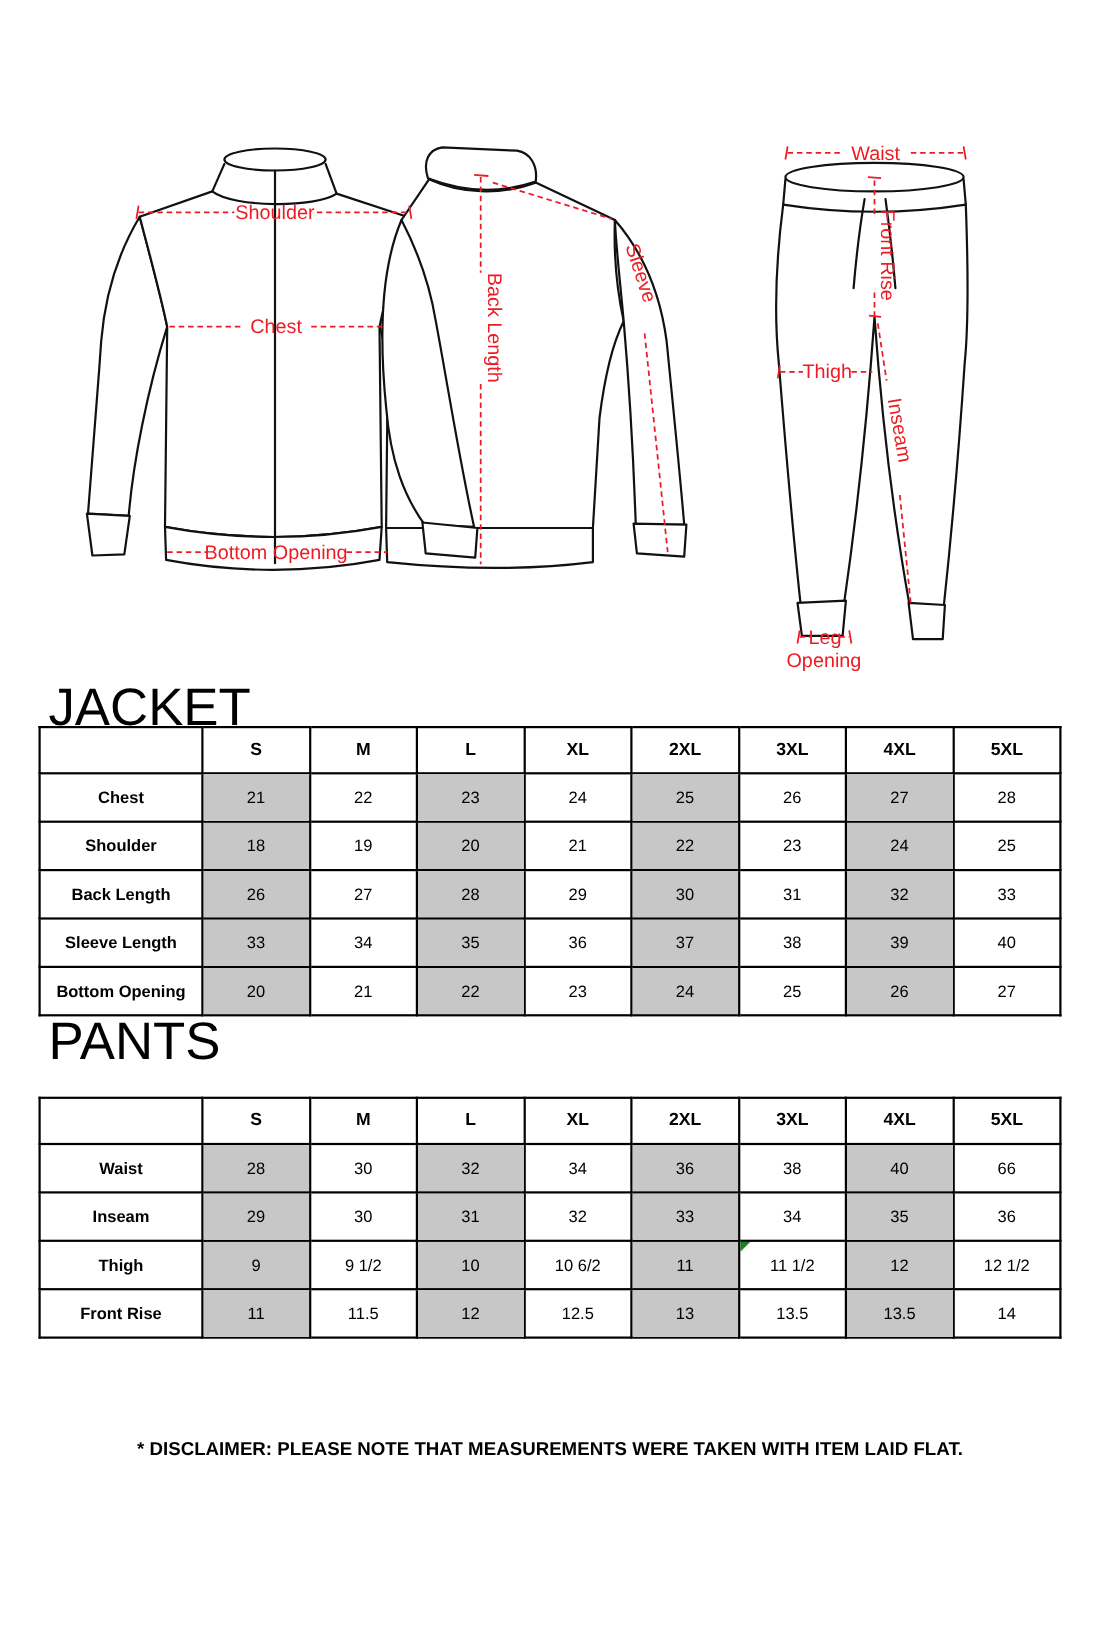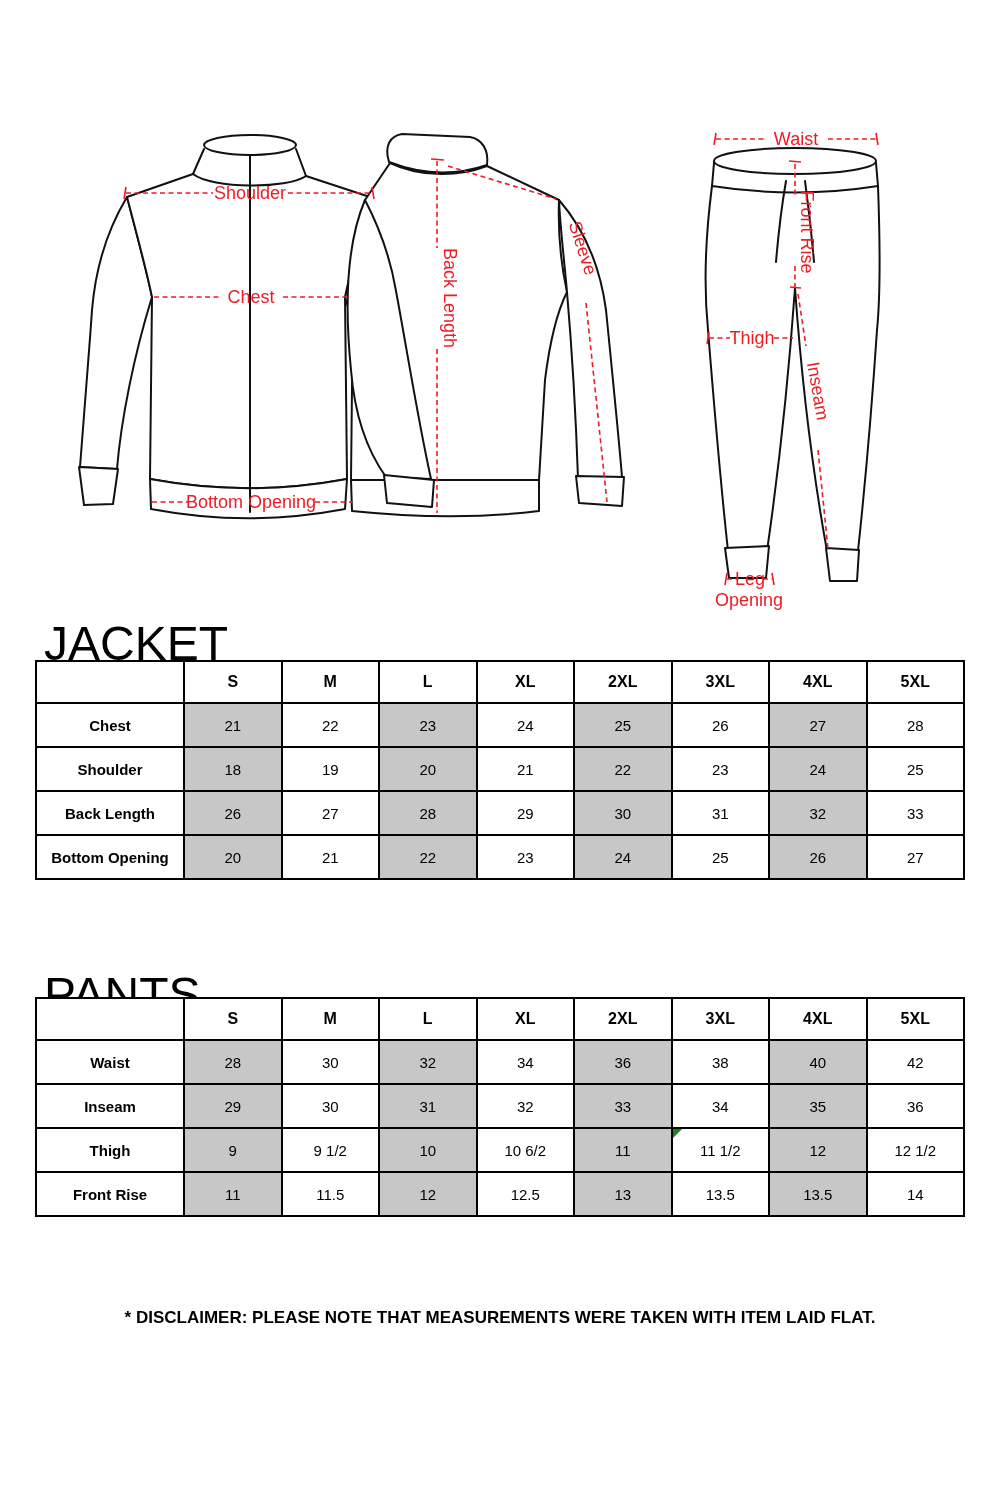--- a/index.html
+++ b/index.html
@@ -2,21 +2,21 @@
 <html><head>
 <meta charset="utf-8">
 <style>
   html,body{margin:0;padding:0;background:#fff;}
   .page{position:relative;width:1000px;height:1500px;background:#fff;overflow:hidden;
         font-family:"Liberation Sans",sans-serif;color:#000;}
   .diagram-svg{position:absolute;top:0;left:0;}
   .section-title{position:absolute;left:44px;margin:0;font-size:48px;font-weight:normal;
         letter-spacing:0;line-height:1;}
   #jacket-title{top:620px;}
-  #pants-title{top:924px;margin-top:47px;}
+  #pants-title{top:924px;}
   table.size-table{position:absolute;left:35px;width:930px;border-collapse:collapse;
         table-layout:fixed;background:#fff;}
   #jacket-table{top:660px;}
   #pants-table{top:997px;}
   .size-table th,.size-table td{border:2px solid #000;text-align:center;vertical-align:middle;
         padding:0;font-size:15px;}
   .size-table thead th{height:40px;font-weight:bold;font-size:16px;}
   .size-table tbody th.row-label{height:42px;font-weight:bold;font-size:15px;}
   .size-table tbody td{height:42px;font-weight:normal;position:relative;}
   .size-table td.shaded{background:#c7c7c7;}
@@ -150,20 +150,31 @@
           <td class="shaded"><span>26</span></td>
           <td><span>27</span></td>
           <td class="shaded"><span>28</span></td>
           <td><span>29</span></td>
           <td class="shaded"><span>30</span></td>
           <td><span>31</span></td>
           <td class="shaded"><span>32</span></td>
           <td><span>33</span></td>
         </tr>
         <tr>
+          <th class="row-label">Sleeve Length</th>
+          <td class="shaded"><span>33</span></td>
+          <td><span>34</span></td>
+          <td class="shaded"><span>35</span></td>
+          <td><span>36</span></td>
+          <td class="shaded"><span>37</span></td>
+          <td><span>38</span></td>
+          <td class="shaded"><span>39</span></td>
+          <td><span>40</span></td>
+        </tr>
+        <tr>
           <th class="row-label">Bottom Opening</th>
           <td class="shaded"><span>20</span></td>
           <td><span>21</span></td>
           <td class="shaded"><span>22</span></td>
           <td><span>23</span></td>
           <td class="shaded"><span>24</span></td>
           <td><span>25</span></td>
           <td class="shaded"><span>26</span></td>
           <td><span>27</span></td>
         </tr>
@@ -199,21 +210,21 @@
       <tbody>
         <tr>
           <th class="row-label">Waist</th>
           <td class="shaded"><span>28</span></td>
           <td><span>30</span></td>
           <td class="shaded"><span>32</span></td>
           <td><span>34</span></td>
           <td class="shaded"><span>36</span></td>
           <td><span>38</span></td>
           <td class="shaded"><span>40</span></td>
-          <td><span>42</span></td>
+          <td><span>66</span></td>
         </tr>
         <tr>
           <th class="row-label">Inseam</th>
           <td class="shaded"><span>29</span></td>
           <td><span>30</span></td>
           <td class="shaded"><span>31</span></td>
           <td><span>32</span></td>
           <td class="shaded"><span>33</span></td>
           <td><span>34</span></td>
           <td class="shaded"><span>35</span></td>

